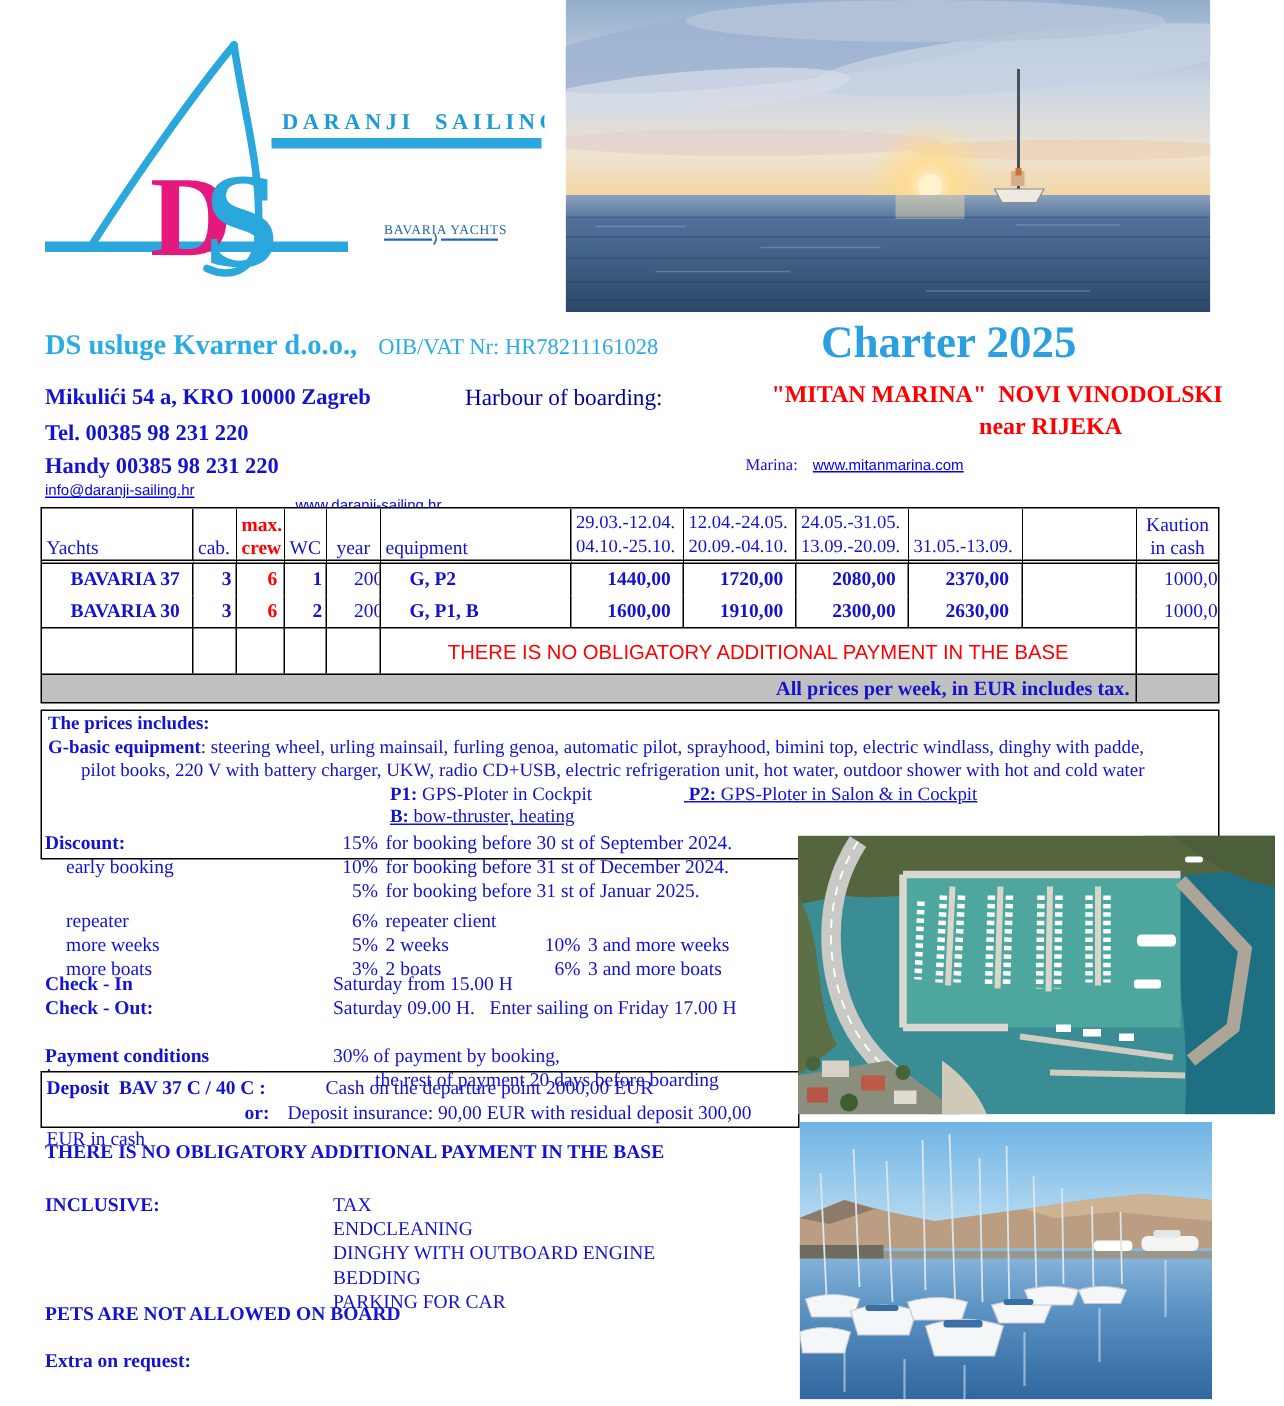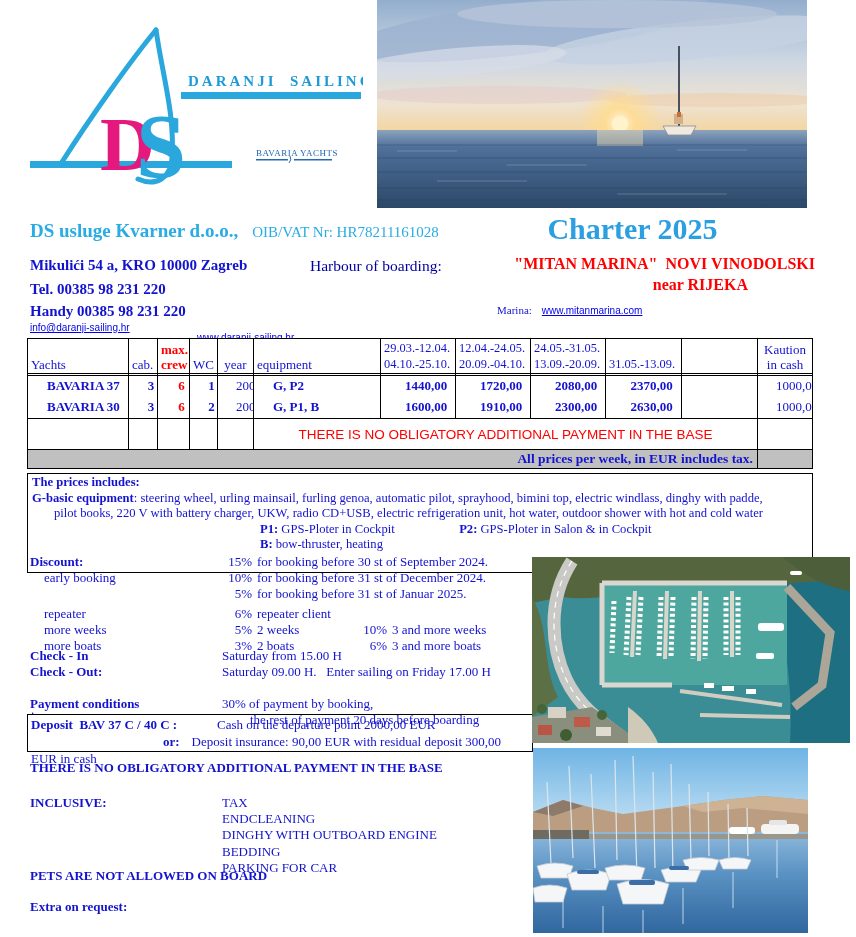--- a/index.html
+++ b/index.html
@@ -49,21 +49,21 @@
              display:flex;align-items:center;justify-content:center;color:var(--red);
              font-family:"Liberation Sans",sans-serif;font-size:13.5px;}
   .foot-span{grid-column:span 11;background:var(--grey);border-top:1px solid #000;
              border-right:1px solid #000;text-align:right;font-weight:bold;
              line-height:17px;padding-right:4px;font-size:13.5px;}
   .foot-k{background:var(--grey);border-top:1px solid #000;}
   
   .incbox{position:absolute;left:27px;top:473px;width:786px;height:100px;box-sizing:border-box;
           border:1px solid #000;font-size:12.6px;line-height:15.6px;padding:1px 4px;color:var(--blue);}
   .ind{margin-left:22px;}
-  .pline{margin-left:228px;}
+  .pline{margin-left:228px;text-decoration:underline;}
   .p1w{display:inline-block;width:196px;}
   
   .sect{font-size:13px;line-height:16px;color:var(--blue);}
   .row{display:flex;}
   .lbl{width:192px;flex:0 0 192px;}
   .lbl2{padding-left:14px;box-sizing:border-box;}
   .pct{width:30px;flex:0 0 30px;text-align:right;}
   .txt{margin-left:5px;}
   .txtw{margin-left:5px;width:100px;flex:0 0 100px;}
   .pct2{width:30px;flex:0 0 30px;text-align:right;}

